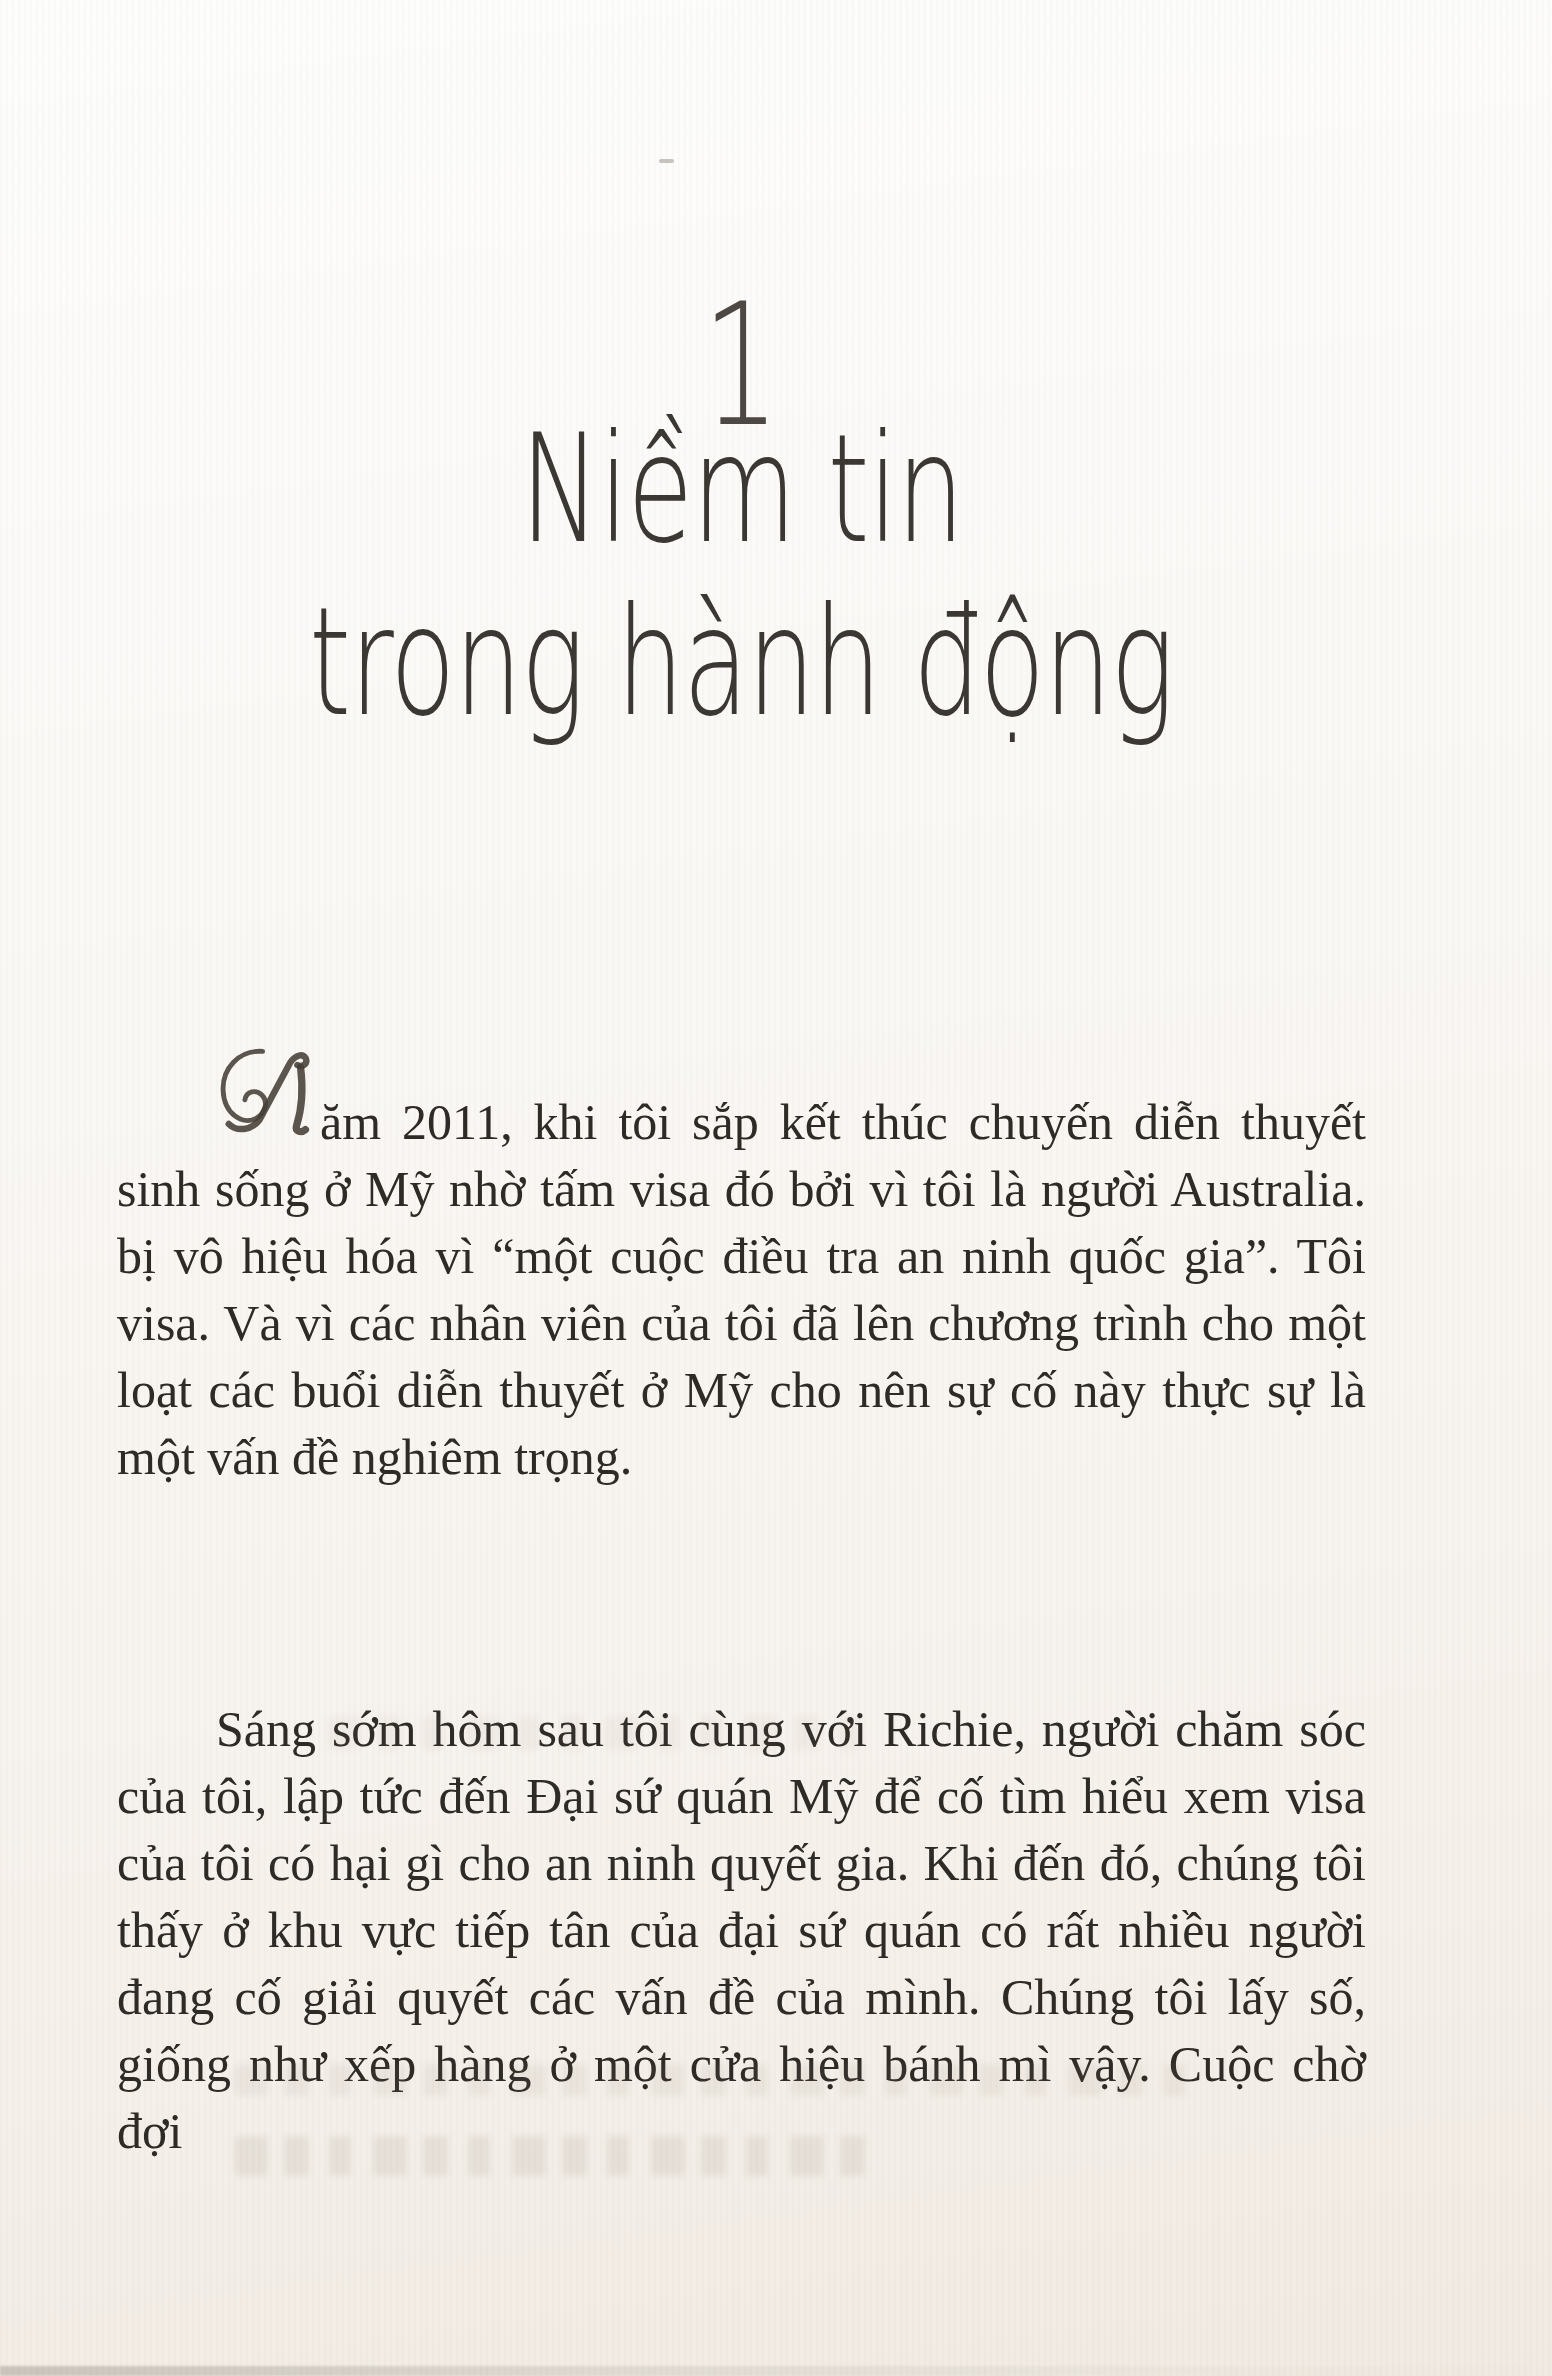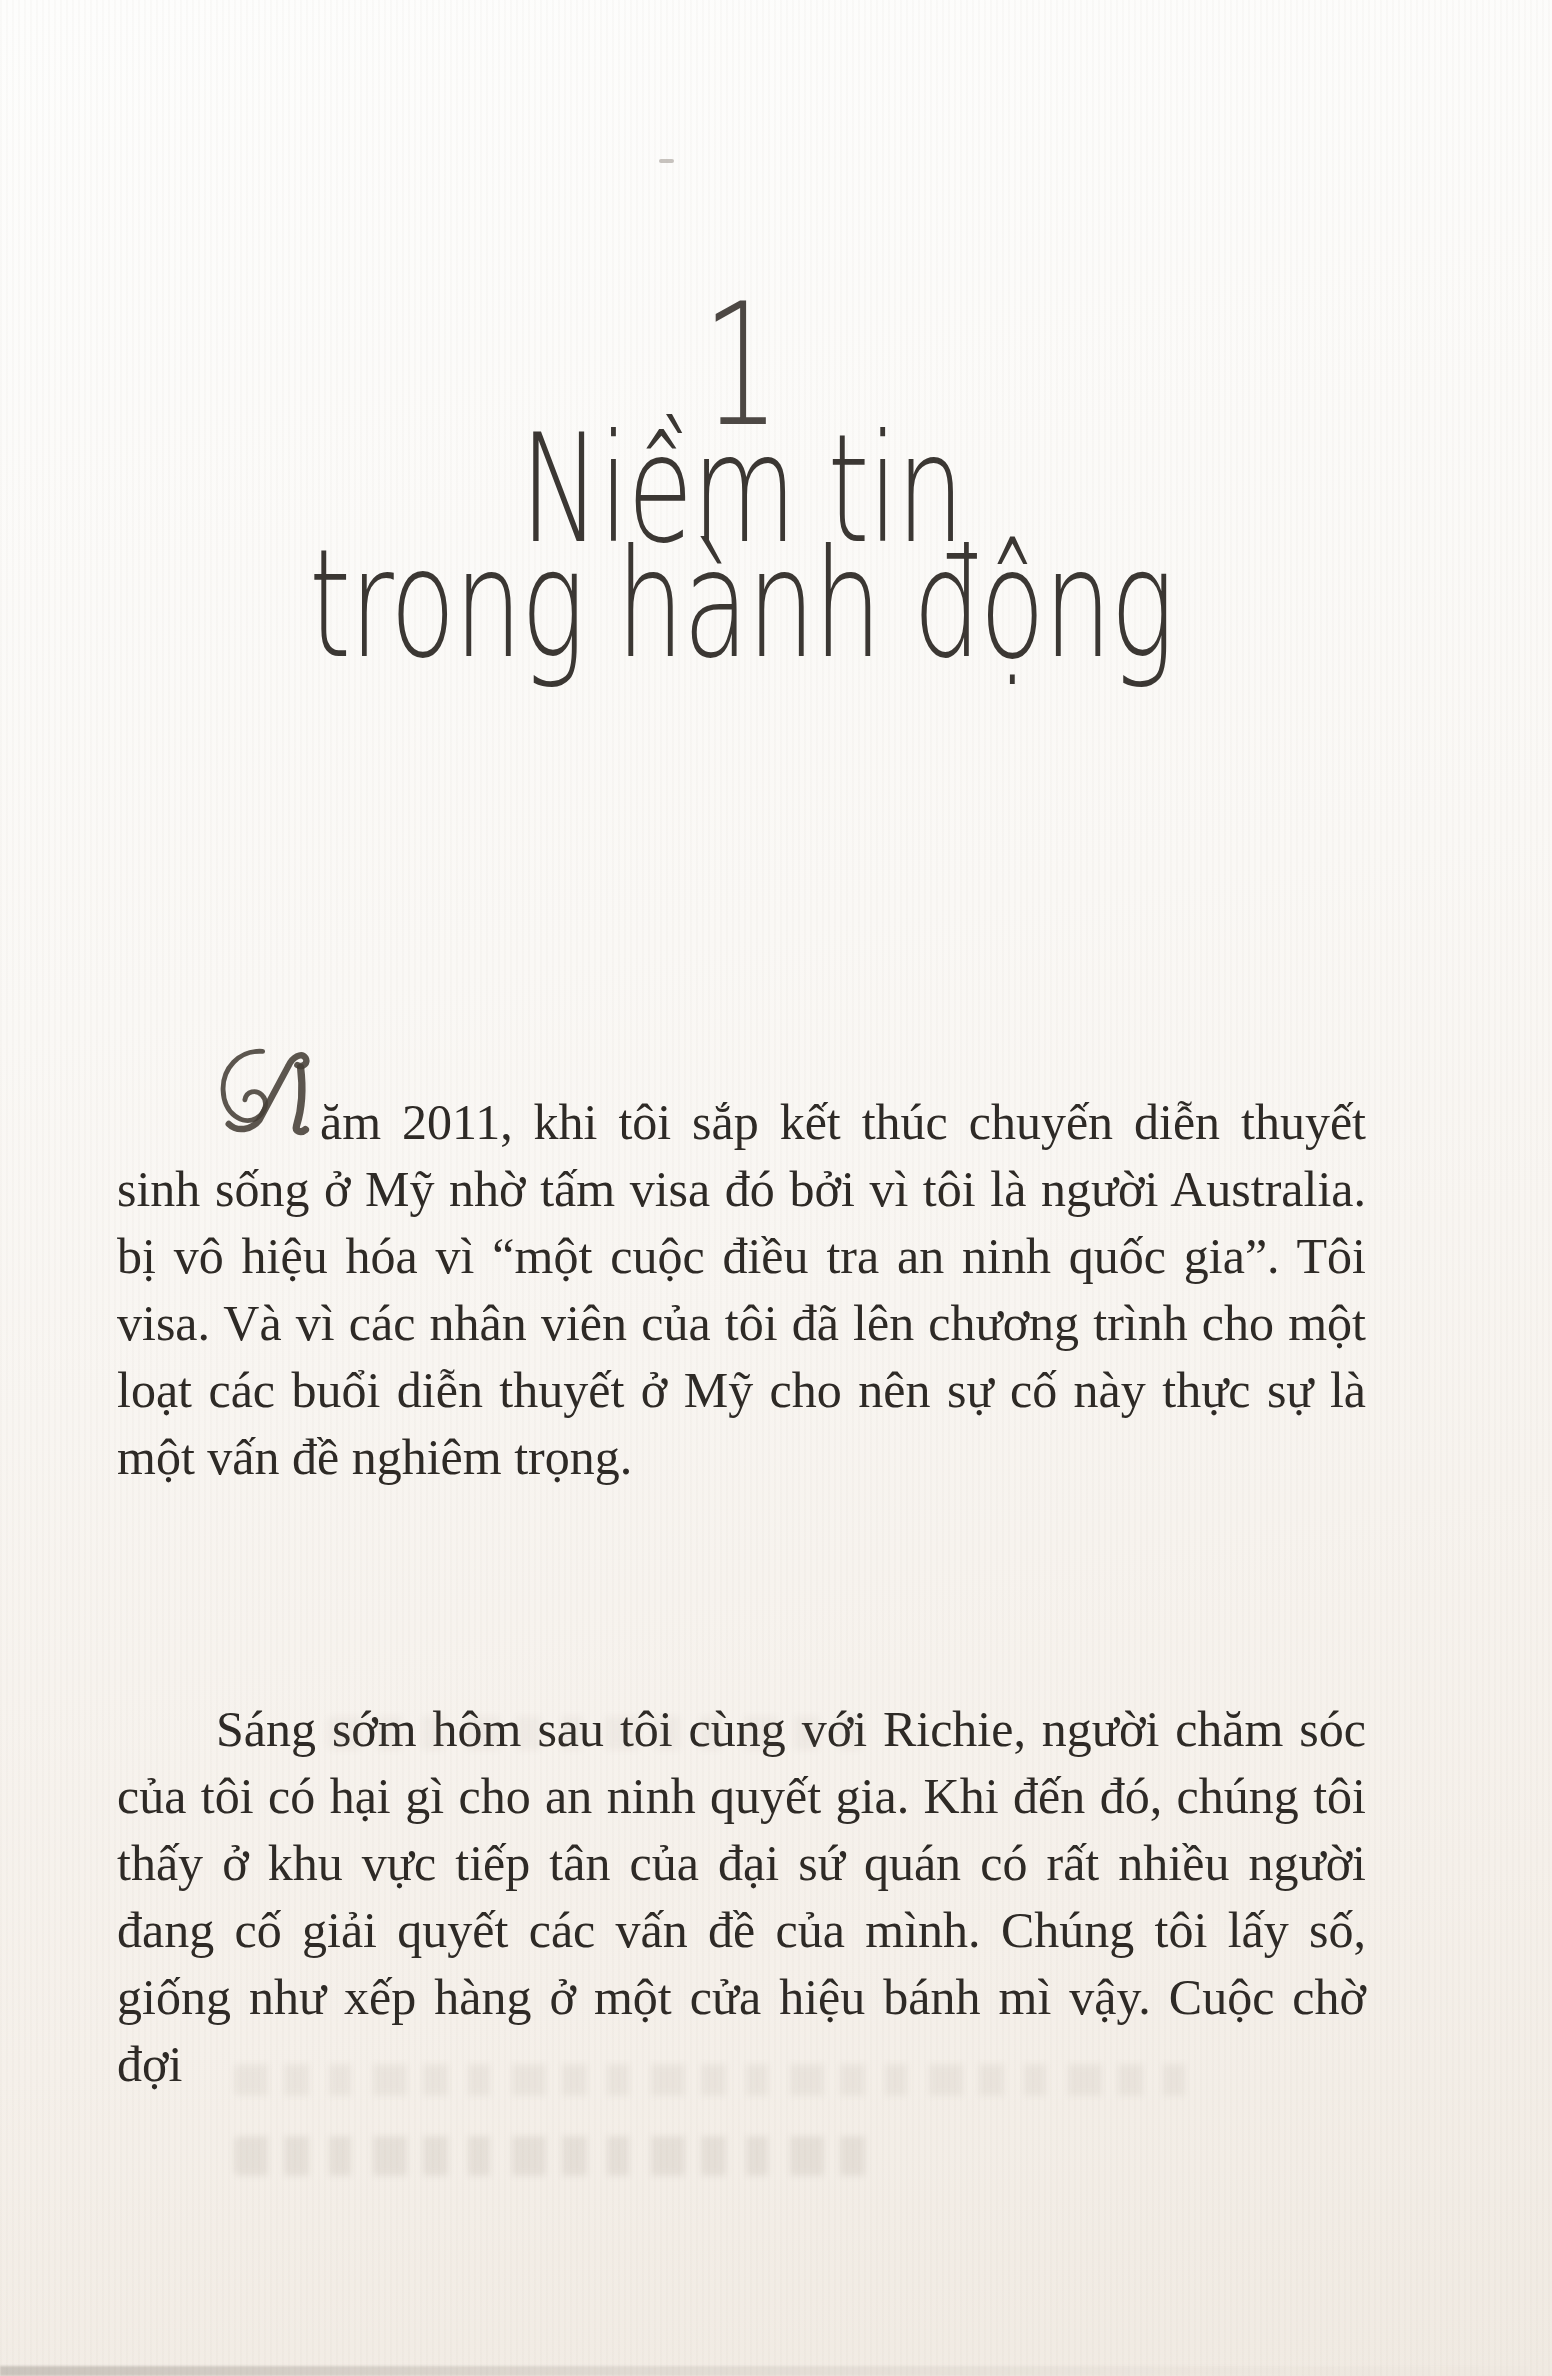--- a/index.html
+++ b/index.html
@@ -34,21 +34,21 @@
     font-size:170px;line-height:1;color:#4d4844;
   }
   .chapter-number .squeeze{letter-spacing:0;}
   
   .title-line{
     position:absolute;left:0;width:100%;text-align:center;
     font-family:"DejaVu Sans","Liberation Sans",sans-serif;font-weight:200;
     font-size:149px;line-height:1;color:#3b3733;white-space:nowrap;
   }
   .title-line.t1{top:415px;}
-  .title-line.t2{top:530px;}
+  .title-line.t2{top:588px;}
   .squeeze{display:inline-block;transform:scaleX(.72);transform-origin:50% 50%;letter-spacing:-2px;}
   
   .para{
     position:absolute;left:0;width:100%;
     font-family:Liberation Serif, serif;font-size:50px;line-height:67px;color:#2e2a26;
   }
   .para .line{height:67px;text-align:justify;text-align-last:justify;}
   #para-1{top:1089px;}
   #para-1 .line:first-child{padding-left:203px;}
   #para-1 .line:last-child{text-align-last:left;}
@@ -104,20 +104,21 @@
     <div class="para" id="para-1">
         <div class="line">ăm 2011, khi tôi sắp kết thúc chuyến diễn thuyết</div>
         <div class="line">sinh sống ở Mỹ nhờ tấm visa đó bởi vì tôi là người Australia.</div>
         <div class="line">bị vô hiệu hóa vì “một cuộc điều tra an ninh quốc gia”. Tôi</div>
         <div class="line">visa. Và vì các nhân viên của tôi đã lên chương trình cho một</div>
         <div class="line">loạt các buổi diễn thuyết ở Mỹ cho nên sự cố này thực sự là</div>
         <div class="line">một vấn đề nghiêm trọng.</div>
       </div>
     <div class="para" id="para-2">
         <div class="line">Sáng sớm hôm sau tôi cùng với Richie, người chăm sóc</div>
+        <div class="line">của tôi, lập tức đến Đại sứ quán Mỹ để cố tìm hiểu xem visa</div>
         <div class="line">của tôi có hại gì cho an ninh quyết gia. Khi đến đó, chúng tôi</div>
         <div class="line">thấy ở khu vực tiếp tân của đại sứ quán có rất nhiều người</div>
         <div class="line">đang cố giải quyết các vấn đề của mình. Chúng tôi lấy số,</div>
         <div class="line">giống như xếp hàng ở một cửa hiệu bánh mì vậy. Cuộc chờ đợi</div>
       </div>
 
     <div class="ghost g1"></div>
     <div class="ghost g2"></div>
     <div class="ghost g3"></div>
   </div>

